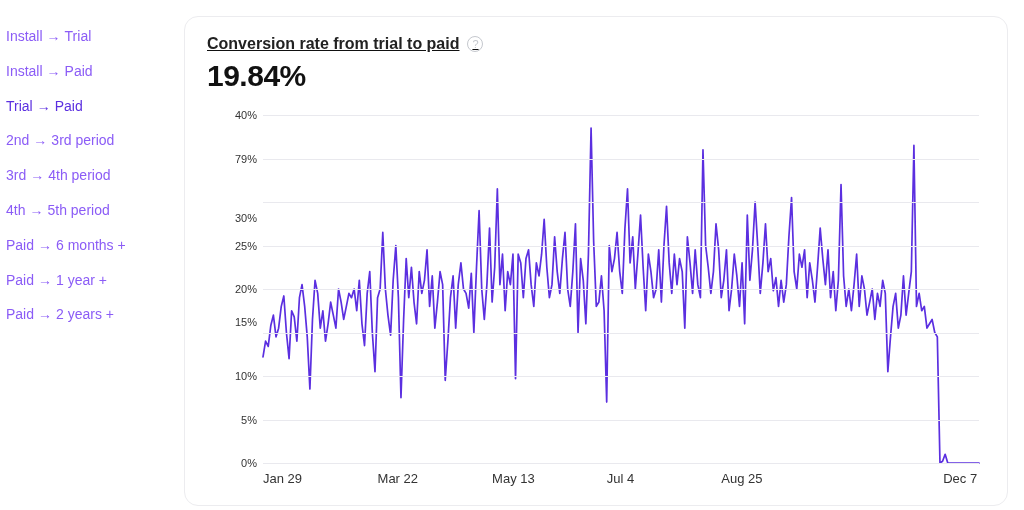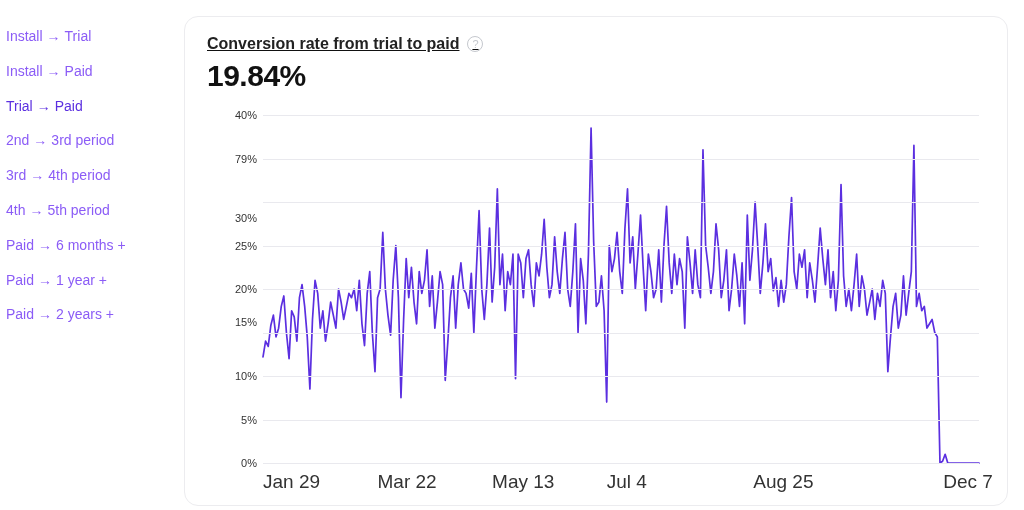--- a/index.html
+++ b/index.html
@@ -85,21 +85,21 @@
   }
   .x-axis {
     position: absolute;
     left: 56px; right: 6px;
     bottom: 0;
     height: 28px;
   }
   .x-tick {
     position: absolute;
     top: 6px;
-    font-size: 19px;
+    font-size: 13px;
     color: #333;
     white-space: nowrap;
   }
   svg.line { position: absolute; left: 0; top: 0; width: 100%; height: 100%; overflow: visible; }
   svg.line path { fill: none; stroke: #5b2fe0; stroke-width: 1.7; stroke-linejoin: round; stroke-linecap: round; }
 </style>
 </head>
 <body>
 
 <div class="app">
@@ -135,21 +135,21 @@
           <div class="gridline" style="top: 130.5px;"></div>
           <div class="gridline" style="top: 87px;"></div>
           <div class="gridline" style="top: 43.5px;"></div>
           <div class="gridline" style="top: 0px;"></div>
         </div>
       <div class="x-axis">
           <div class="x-tick" style="left: 0%;">Jan 29</div>
           <div class="x-tick" style="left: 16%;">Mar 22</div>
           <div class="x-tick" style="left: 32%;">May 13</div>
           <div class="x-tick" style="left: 48%;">Jul 4</div>
-          <div class="x-tick" style="left: 64%; margin-left: 32px;">Aug 25</div>
+          <div class="x-tick" style="left: 64%;">Aug 25</div>
           <div class="x-tick" style="left: 80%; margin-top: 48px;">Oct 16</div>
           <div class="x-tick" style="left: 95%;">Dec 7</div>
         </div>
     <div class="y-tick" style="top: 348px;">0%</div>
         <div class="y-tick" style="top: 304.5px;">5%</div>
         <div class="y-tick" style="top: 261px;">10%</div>
         <div class="y-tick" style="top: 207px;">15%</div>
         <div class="y-tick" style="top: 174px;">20%</div>
         <div class="y-tick" style="top: 130.5px;">25%</div>
         <div class="y-tick" style="top: 87px; margin-top: 16px;">30%</div>

